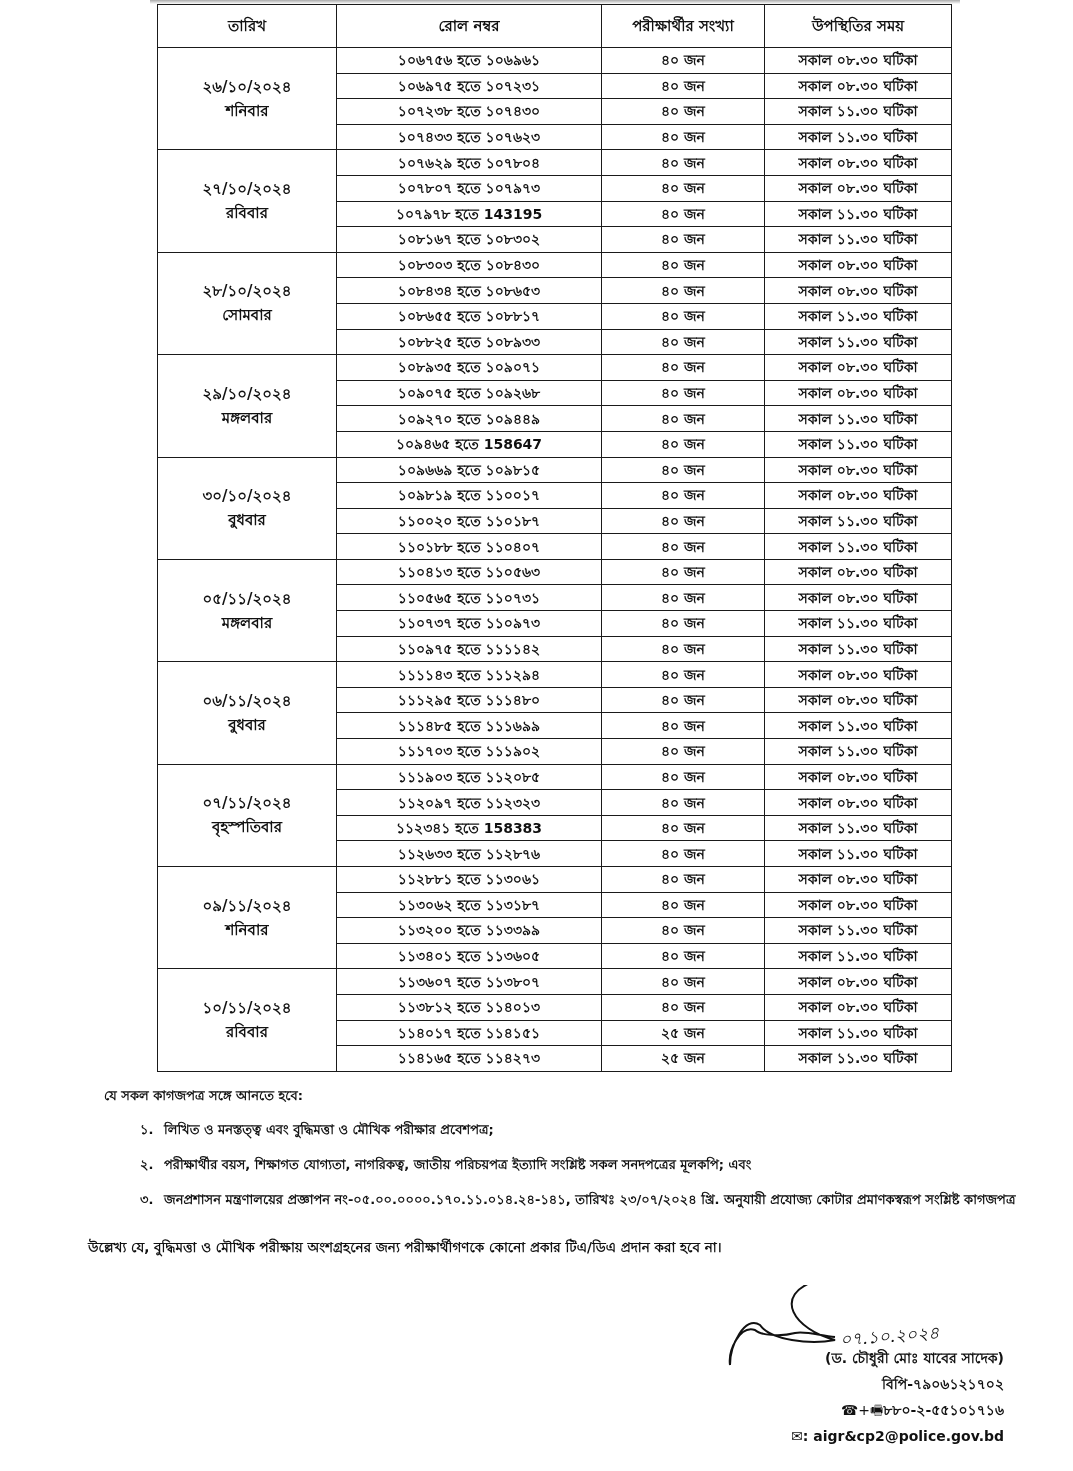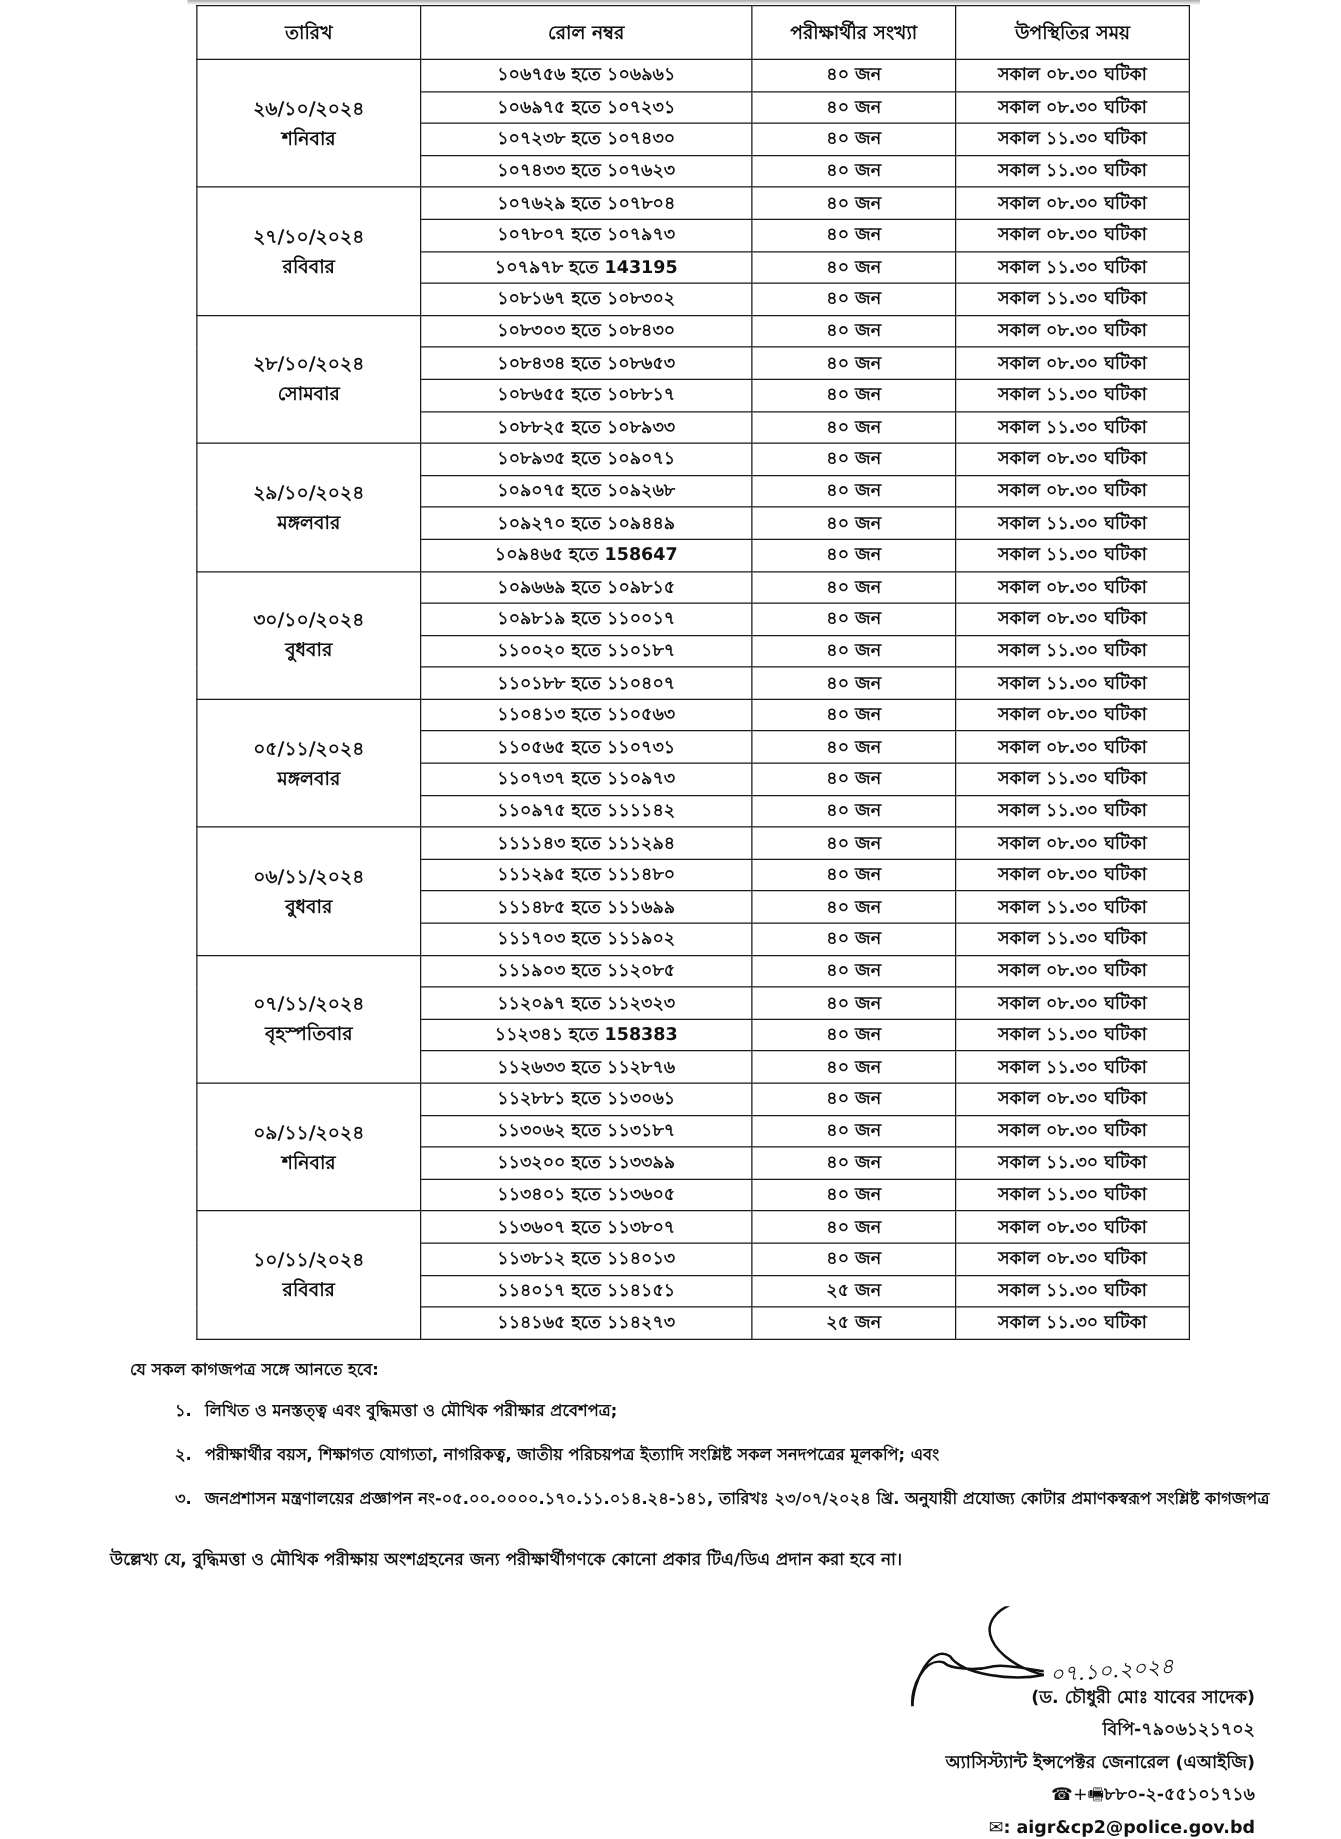--- a/index.html
+++ b/index.html
@@ -312,16 +312,15 @@
   <svg width="300" height="90" viewBox="0 0 300 90">
     <path d="M118 -5 C 70 10, 95 45, 135 55 C 110 60, 70 55, 60 40 C 45 30, 30 60, 30 80 M 30 80 C 28 65, 40 40, 55 45 C 60 50, 80 52, 95 48 C 105 46, 118 50, 135 52" fill="none" stroke="#111" stroke-width="2"></path>
     <path d="M120 -10 C 210 -15, 130 30, 200 20" fill="none" stroke="#111" stroke-width="1.5" opacity="0.0"></path>
   </svg>
   <span class="sigdate">০৭.১০.২০২৪</span>
 </div>
 
 <div class="sig-block">
   <span class="row">(ড. চৌধুরী মোঃ যাবের সাদেক)</span>
   <span class="row">বিপি-৭৯০৬১২১৭০২</span>
-  <span class="row">অ্যাসিস্ট্যান্ট ইন্সপেক্টর জেনারেল (এআইজি)</span>
   <span class="row"><span class="icon-inline">☎+🖷</span><span>৮৮০-২-৫৫১০১৭১৬</span></span>
   <span class="row"><span class="icon-inline">✉</span><span>: aigr&amp;cp2@police.gov.bd</span></span>
 </div>
 
 </body></html>

